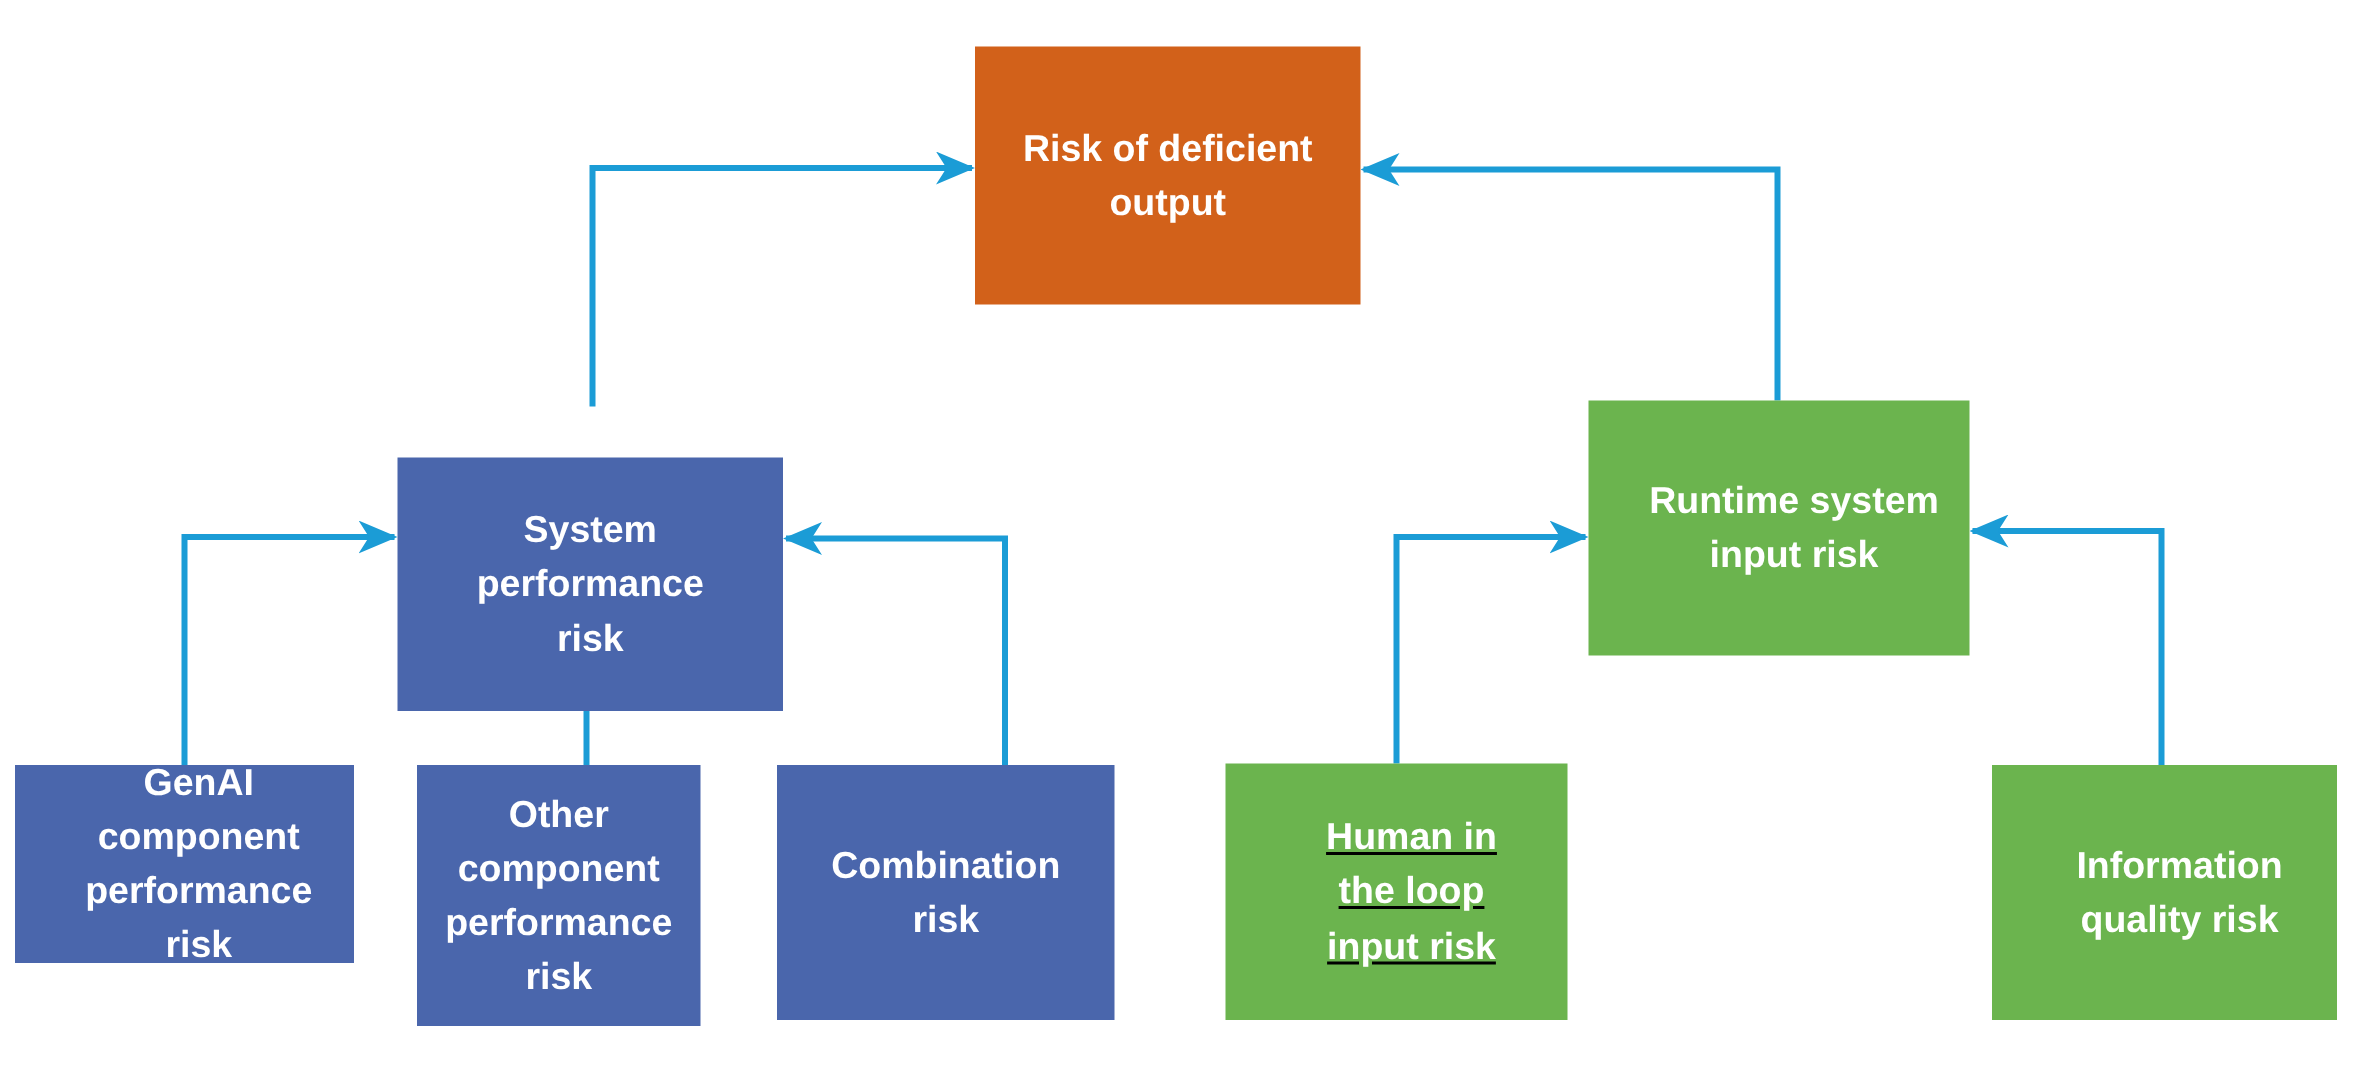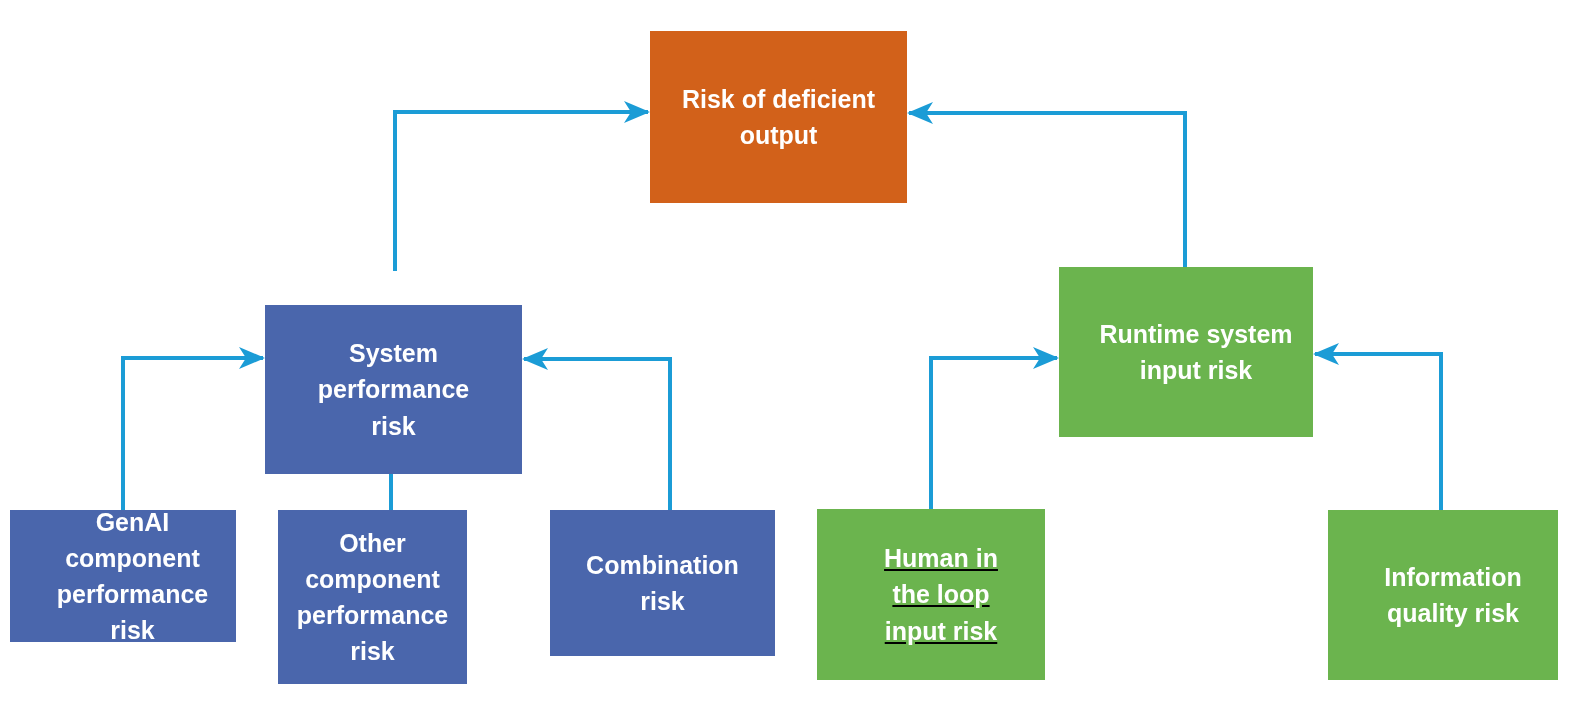--- a/index.html
+++ b/index.html
@@ -30,21 +30,21 @@
   .fill-orange { background: var(--orange, #D2611A); }
   .fill-blue   { background: var(--blue,   #4A66AC); }
   .fill-green  { background: var(--green,  #6BB44E); padding-left: 20px; }
 
   
   #node-output      { left: 650px;  top: 31px;  width: 257px; height: 172px; }
   #node-system      { left: 265px;  top: 271px; width: 257px; height: 169px; margin-top: 34px; }
   #node-runtime     { left: 1059px; top: 267px; width: 254px; height: 170px; }
   #node-genai       { left: 10px;   top: 510px; width: 226px; height: 132px; padding-left: 19px; }
   #node-other       { left: 278px;  top: 510px; width: 189px; height: 174px; }
-  #node-combination { left: 550px;  top: 510px; width: 225px; height: 146px; }
+  #node-combination { left: 518px;  top: 510px; width: 225px; height: 170px; }
   #node-human       { left: 817px;  top: 509px; width: 228px; height: 171px; text-decoration: underline; }
   #node-information { left: 1328px; top: 510px; width: 230px; height: 170px; }
 
   .connector-layer { position: absolute; left: 0; top: 0; width: 1570px; height: 711px; }
   .connector {
     fill: none;
     stroke: var(--arrow, #1B9CD6);
     stroke-width: 4;
     stroke-linejoin: miter;
   }

